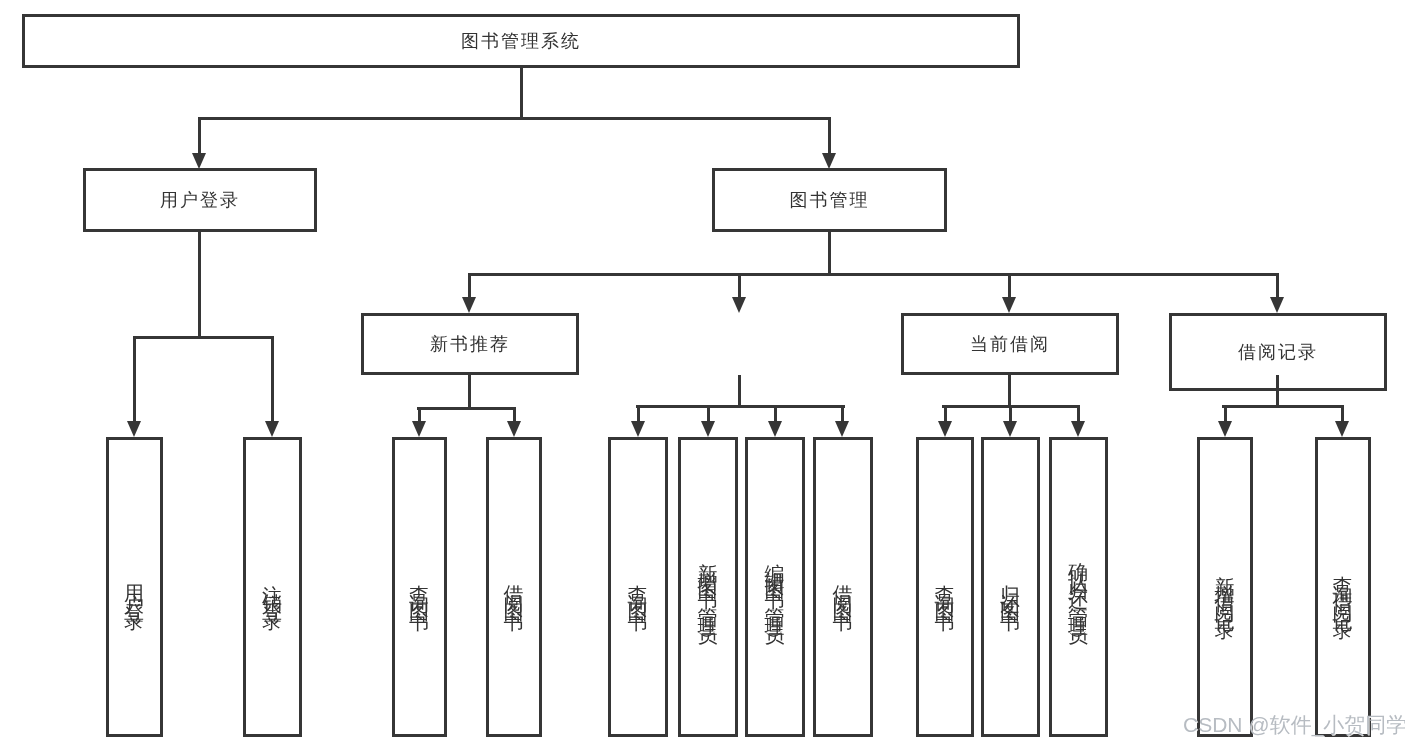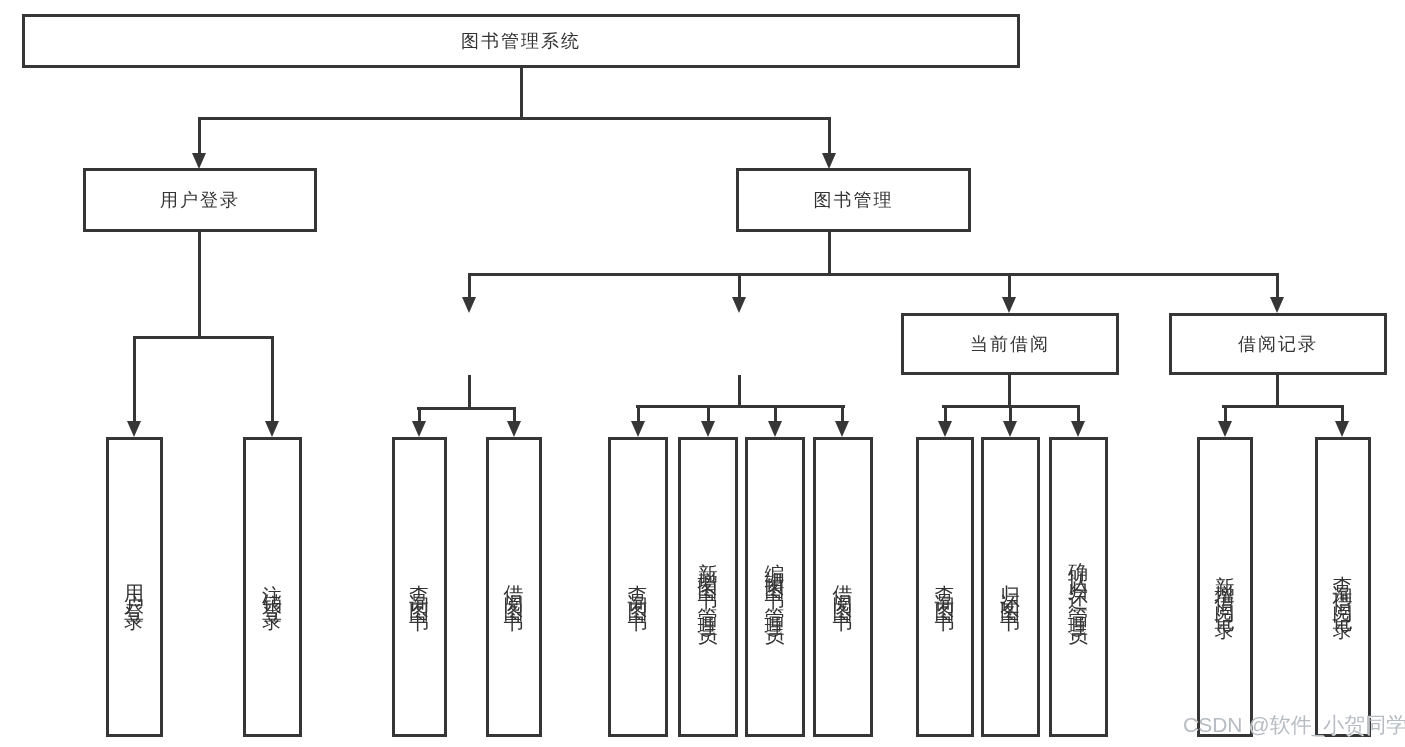--- a/index.html
+++ b/index.html
@@ -42,24 +42,25 @@
   }
 </style>
 </head>
 <body>
 
 <div id="canvas">
 
   <div class="node" style="left:22px;top:14px;width:998px;height:54px;">图书管理系统</div>
 
   <div class="node" style="left:83px;top:168px;width:234px;height:64px;">用户登录</div>
-  <div class="node" style="left:736px;top:168px;width:235px;height:64px;">图书管理</div>
+  <div class="node" style="left:712px;top:168px;width:235px;height:64px;">图书管理</div>
 
+  <div class="node" style="left:361px;top:313px;width:218px;height:62px;">新书推荐</div>
   <div class="node" style="left:901px;top:313px;width:218px;height:62px;">当前借阅</div>
-  <div class="node" style="left:1169px;top:313px;width:218px;height:62px;">借阅记录</div>
+  <div class="node" style="left:1169px;top:313px;width:218px;height:78px;">借阅记录</div>
 
   <div class="vnode" style="left:106px;top:437px;width:57px;height:300px;">
       <span>用户登录</span>
     </div>
   <div class="vnode" style="left:243px;top:437px;width:59px;height:300px;">
       <span>注销登录</span>
     </div>
 
   <div class="vnode" style="left:392px;top:437px;width:55px;height:300px;">
       <span>查询图书</span>

